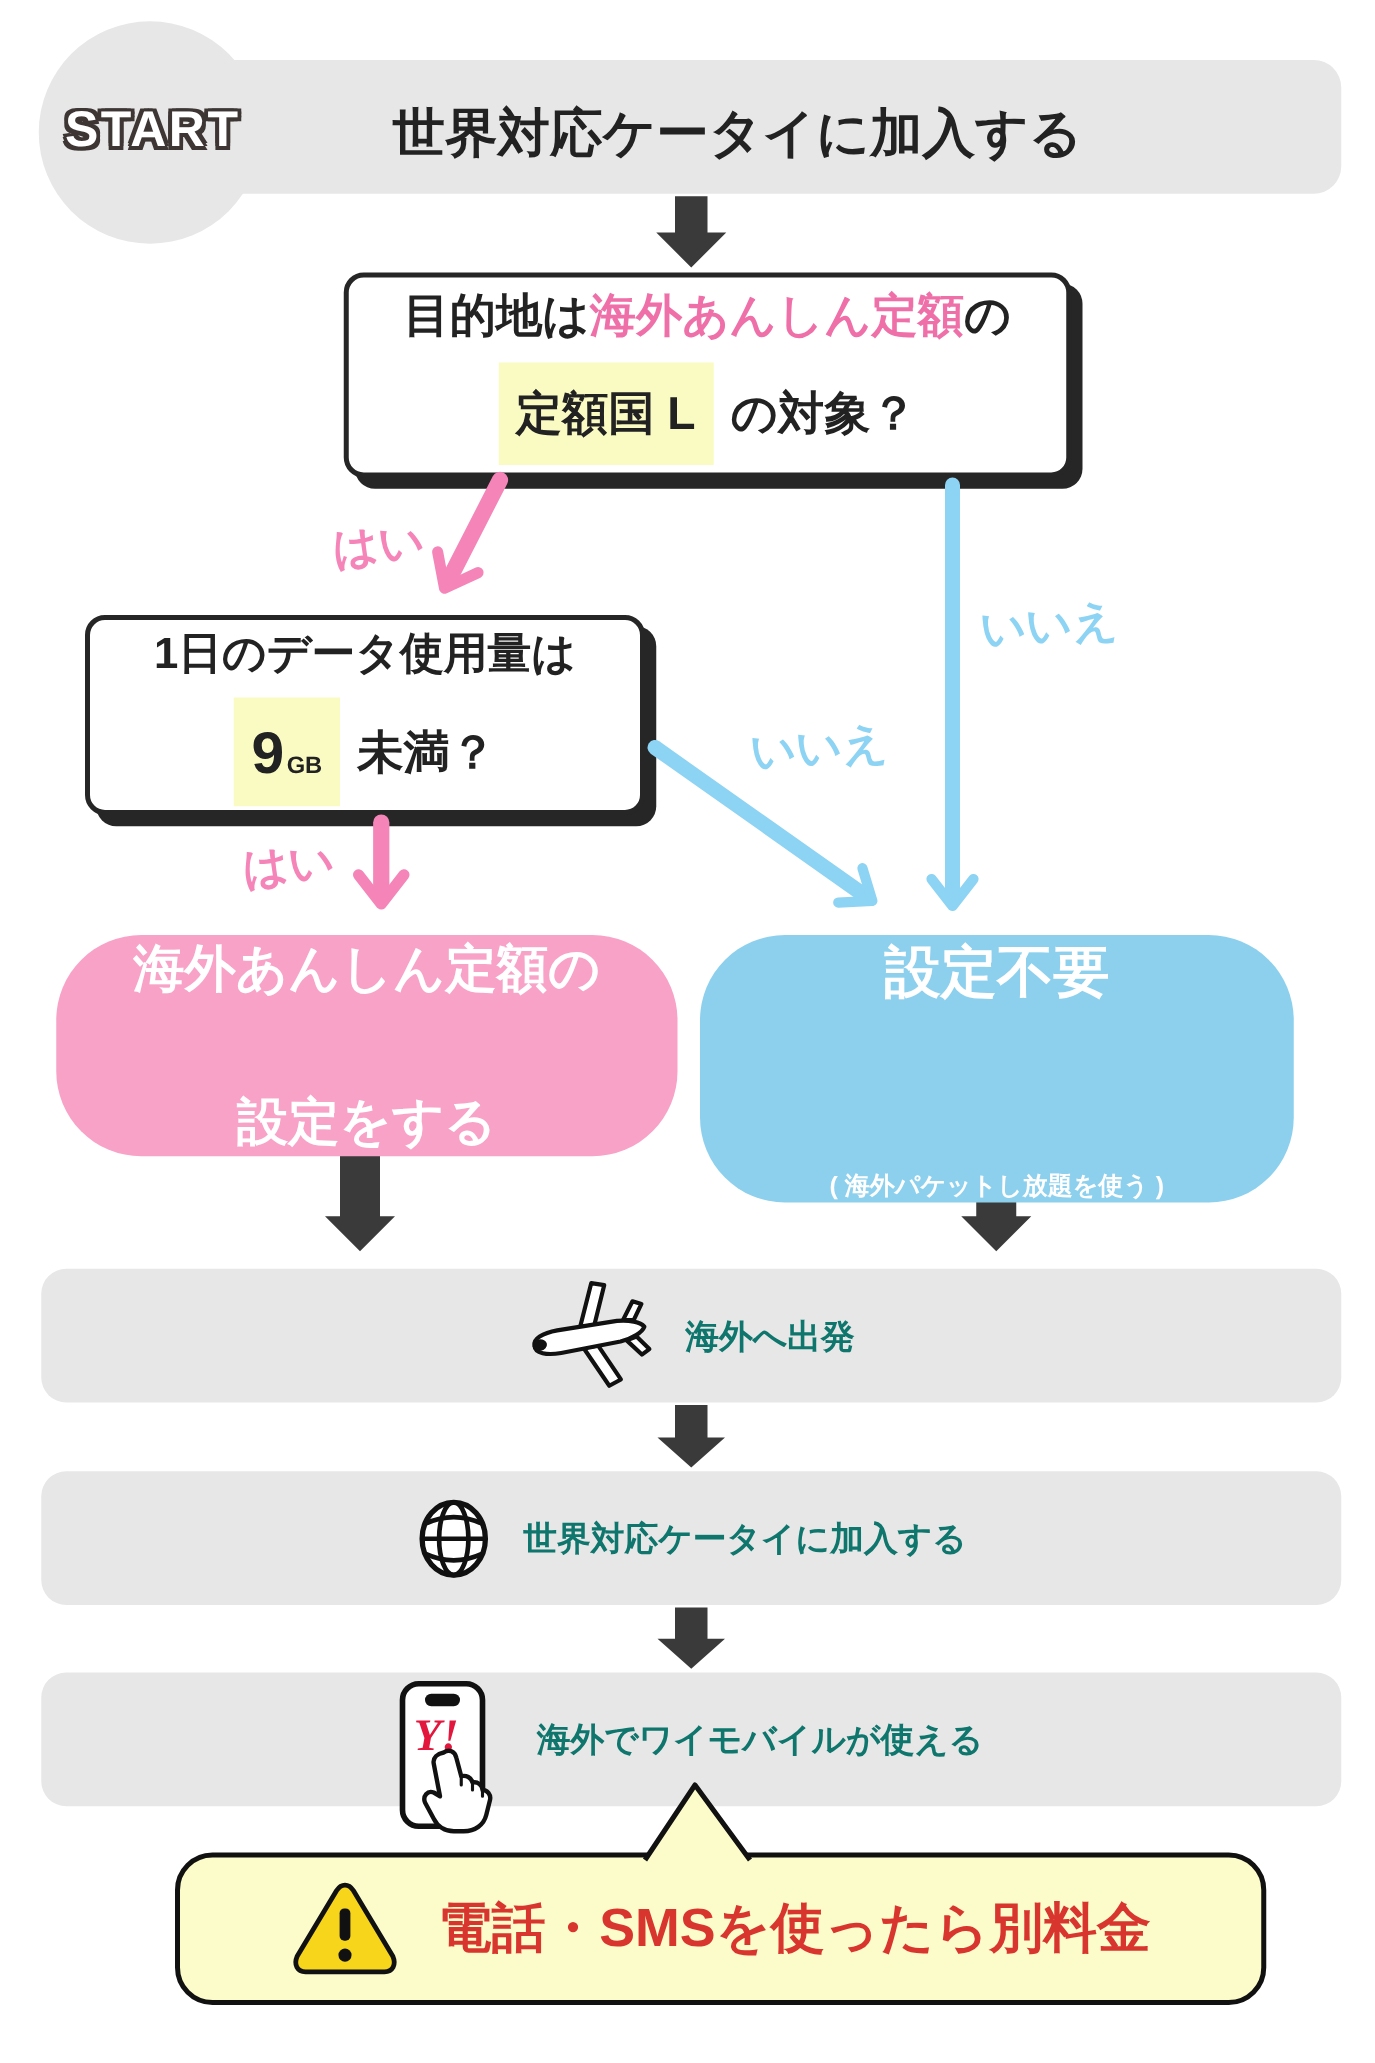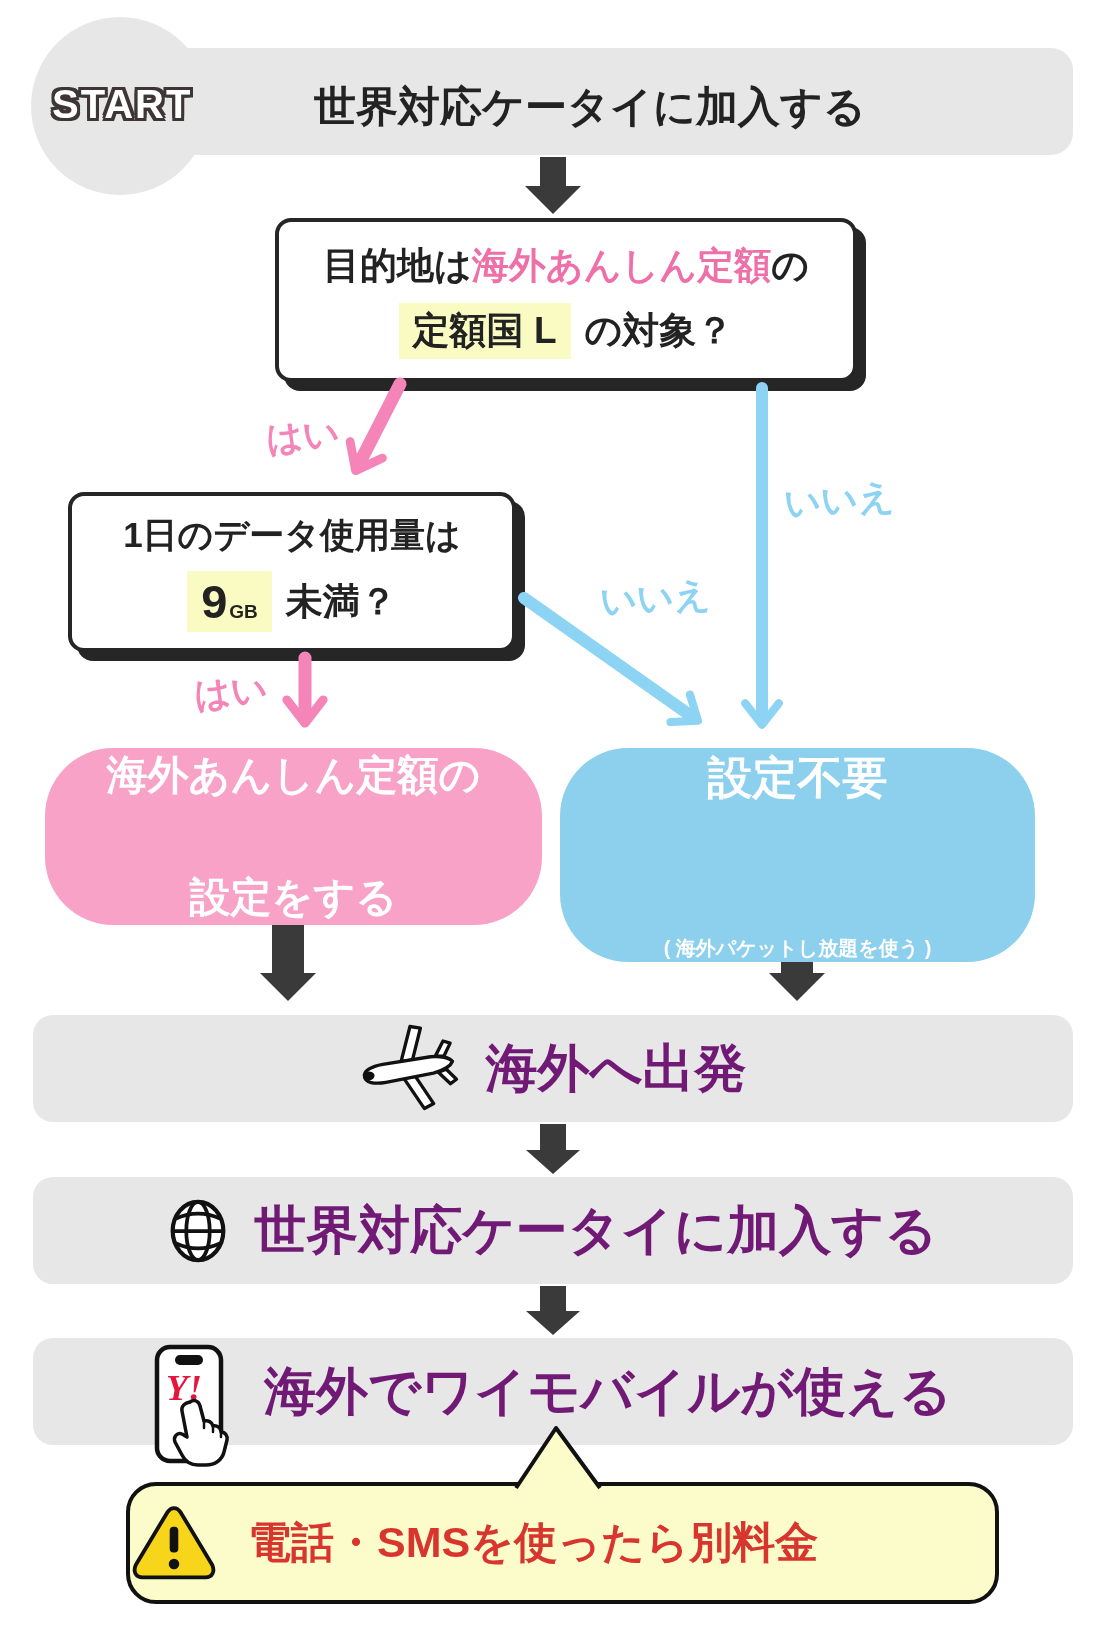--- a/index.html
+++ b/index.html
@@ -32,21 +32,21 @@
   .layer.over{z-index:3}
 
   
   .qbox{position:absolute;background:#fff;border:4px solid #262626;border-radius:16px;
     box-shadow:9px 9px 0 #262626;display:flex;flex-direction:column;align-items:center;
     justify-content:center;gap:12px;z-index:2}
   #q1{left:275px;top:218px;width:582px;height:164px}
   #q2{left:68px;top:492px;width:448px;height:160px}
   .qline{font-size:37px;font-weight:800;color:#222;display:flex;align-items:center;white-space:nowrap}
   .em-pink{color:var(--pink-em)}
-  .hl{background:var(--highlight);padding:3px 14px;display:inline-flex;align-items:baseline}
+  .hl{background:var(--highlight);padding:16px 14px;display:inline-flex;align-items:baseline}
   .hl-gap{margin-right:14px}
   .q2-big{font-size:47px}
   .q2-small{font-size:19px;margin-left:2px}
 
   
   .branch-label{position:absolute;z-index:4;font-size:36px;font-weight:800;white-space:nowrap}
   .branch-label.pink{color:var(--pink);transform:rotate(-6deg)}
   .branch-label.blue{color:var(--blue);transform:rotate(-4deg)}
   #yes-label-1{left:266px;top:412px}
   #no-label-1{left:784px;top:476px}
@@ -59,29 +59,29 @@
   #res-yes{left:45px;top:748px;width:497px;height:177px;background:var(--pink-box);gap:8px}
   #res-yes .r-line{font-size:41px;font-weight:800}
   #res-no{left:560px;top:748px;width:475px;height:214px;background:var(--blue-box);gap:6px}
   #res-no .r-title{font-size:45px;font-weight:800}
   #res-no .r-sub{font-size:20px;font-weight:700}
 
   
   .step{position:absolute;left:33px;width:1040px;height:107px;background:var(--gray);
     border-radius:20px;display:flex;align-items:center;justify-content:center;gap:26px;z-index:1}
   #step1{top:1015px} #step2{top:1177px} #step3{top:1338px}
-  .step-label{font-size:52px;font-weight:800;color:#701a75;white-space:nowrap}
+  .step-label{font-size:27px;font-weight:800;color:#0f766e;white-space:nowrap}
   .icon-wrap{flex:0 0 auto;display:flex;align-items:center;justify-content:center}
   .phone-wrap{position:relative;flex:0 0 84px;height:107px}
   .phone-wrap svg{position:absolute;left:0;top:6px;overflow:visible}
 
   
-  .bubble{position:absolute;left:126px;top:1482px;width:873px;height:122px;
+  .bubble{position:absolute;left:140px;top:1482px;width:873px;height:122px;
     background:var(--bubble);border:4px solid #111;border-radius:30px;
-    display:flex;align-items:center;gap:30px;z-index:2}
+    display:flex;align-items:center;justify-content:center;gap:30px;z-index:2}
   .bubble-pointer{position:absolute;left:506px;top:1424px;z-index:3}
   .warn-text{font-size:43px;font-weight:800;color:var(--red);white-space:nowrap}
 </style>
 </head>
 <body>
 
 <div id="canvas">
 
   <div class="start-bar"></div>
   <div class="start-circle"></div>

